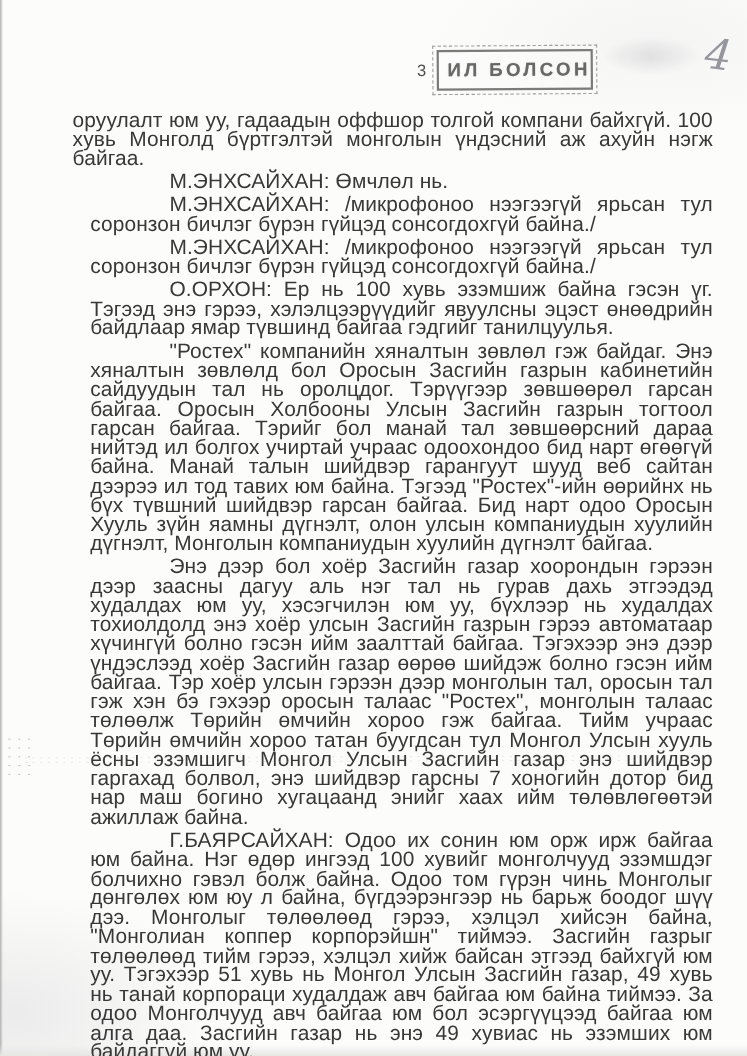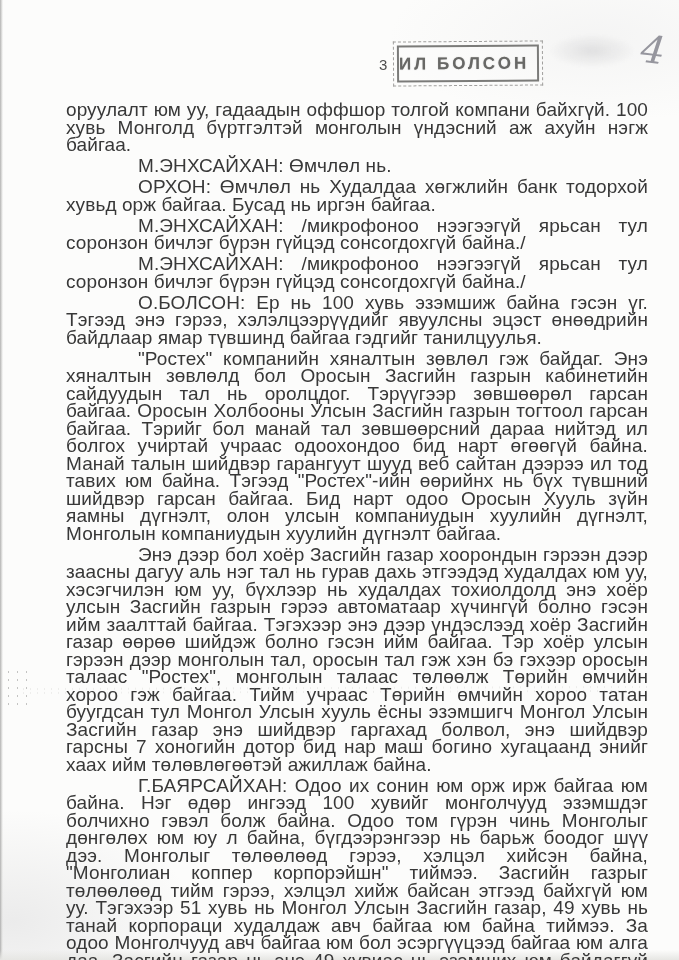--- a/index.html
+++ b/index.html
@@ -54,21 +54,21 @@
     border: 1px dashed #a09f9d;
     box-sizing: border-box;
     padding: 3px;
     background: rgba(255,255,255,0.2);
     transform: rotate(-0.4deg);
   }
   .stamp-inner {
     width: 100%; height: 100%;
     border: 2px solid #7b7b79;
     box-sizing: border-box;
-    display: flex; align-items: center; justify-content: flex-start;
+    display: flex; align-items: center; justify-content: flex-end;
   }
   .stamp-text {
     font-size: 17px; font-weight: bold; letter-spacing: 3px;
     color: #686866;
     text-shadow: 0 0 1px rgba(104,104,102,0.5);
   }
   
   .hand4 {
     position: absolute; left: 641px; top: 31px;
     font-family: "DejaVu Serif", serif;
@@ -80,21 +80,21 @@
   }
   
   .transcript {
     position: absolute; left: 66px; top: 101px; width: 582px;
     font-size: 19px; line-height: 17.5px;
     color: #383838;
     text-align: justify;
     letter-spacing: 0.1px;
   }
   .transcript p { margin: 0 0 3.5px 0; }
-  .transcript p.indent { text-indent: 72px; }
+  .transcript p.indent { text-indent: 72px; margin-left: 16px; }
 </style>
 </head>
 <body>
 
 <div class="page">
 
   <div class="edge-left"></div>
   <div class="edge-bottom"></div>
   <div class="stamp-smudge"></div>
 
@@ -104,24 +104,23 @@
     <div class="stamp-inner">
       <span class="stamp-text">ИЛ БОЛСОН</span>
     </div>
   </div>
 
   <div class="hand4">4</div>
 
   <div class="transcript" id="transcript">
       <p class="">оруулалт юм уу, гадаадын оффшор толгой компани байхгүй. 100 хувь Монголд бүртгэлтэй монголын үндэсний аж ахуйн нэгж байгаа.</p>
       <p class="indent">М.ЭНХСАЙХАН: Өмчлөл нь.</p>
-      <p class="indent">ОРХОН: Өмчлөл нь Худалдаа хөгжлийн банк тодорхой хувьд орж байгаа. Бусад нь иргэн байгаа.</p>
       <p class="indent">М.ЭНХСАЙХАН: /микрофоноо нээгээгүй ярьсан тул соронзон бичлэг бүрэн гүйцэд сонсогдохгүй байна./</p>
       <p class="indent">М.ЭНХСАЙХАН: /микрофоноо нээгээгүй ярьсан тул соронзон бичлэг бүрэн гүйцэд сонсогдохгүй байна./</p>
-      <p class="indent">О.БОЛСОН: Ер нь 100 хувь эзэмшиж байна гэсэн үг. Тэгээд энэ гэрээ, хэлэлцээрүүдийг явуулсны эцэст өнөөдрийн байдлаар ямар түвшинд байгаа гэдгийг танилцуулья.</p>
+      <p class="indent">О.ОРХОН: Ер нь 100 хувь эзэмшиж байна гэсэн үг. Тэгээд энэ гэрээ, хэлэлцээрүүдийг явуулсны эцэст өнөөдрийн байдлаар ямар түвшинд байгаа гэдгийг танилцуулья.</p>
       <p class="indent">"Ростех" компанийн хяналтын зөвлөл гэж байдаг. Энэ хяналтын зөвлөлд бол Оросын Засгийн газрын кабинетийн сайдуудын тал нь оролцдог. Тэрүүгээр зөвшөөрөл гарсан байгаа. Оросын Холбооны Улсын Засгийн газрын тогтоол гарсан байгаа. Тэрийг бол манай тал зөвшөөрсний дараа нийтэд ил болгох учиртай учраас одоохондоо бид нарт өгөөгүй байна. Манай талын шийдвэр гарангуут шууд веб сайтан дээрээ ил тод тавих юм байна. Тэгээд "Ростех"-ийн өөрийнх нь бүх түвшний шийдвэр гарсан байгаа. Бид нарт одоо Оросын Хууль зүйн яамны дүгнэлт, олон улсын компаниудын хуулийн дүгнэлт, Монголын компаниудын хуулийн дүгнэлт байгаа.</p>
       <p class="indent">Энэ дээр бол хоёр Засгийн газар хоорондын гэрээн дээр заасны дагуу аль нэг тал нь гурав дахь этгээдэд худалдах юм уу, хэсэгчилэн юм уу, бүхлээр нь худалдах тохиолдолд энэ хоёр улсын Засгийн газрын гэрээ автоматаар хүчингүй болно гэсэн ийм заалттай байгаа. Тэгэхээр энэ дээр үндэслээд хоёр Засгийн газар өөрөө шийдэж болно гэсэн ийм байгаа. Тэр хоёр улсын гэрээн дээр монголын тал, оросын тал гэж хэн бэ гэхээр оросын талаас "Ростех", монголын талаас төлөөлж Төрийн өмчийн хороо гэж байгаа. Тийм учраас Төрийн өмчийн хороо татан буугдсан тул Монгол Улсын хууль ёсны эзэмшигч Монгол Улсын Засгийн газар энэ шийдвэр гаргахад болвол, энэ шийдвэр гарсны 7 хоногийн дотор бид нар маш богино хугацаанд энийг хаах ийм төлөвлөгөөтэй ажиллаж байна.</p>
       <p class="indent">Г.БАЯРСАЙХАН: Одоо их сонин юм орж ирж байгаа юм байна. Нэг өдөр ингээд 100 хувийг монголчууд эзэмшдэг болчихно гэвэл болж байна. Одоо том гүрэн чинь Монголыг дөнгөлөх юм юу л байна, бүгдээрэнгээр нь барьж боодог шүү дээ. Монголыг төлөөлөөд гэрээ, хэлцэл хийсэн байна, "Монголиан коппер корпорэйшн" тиймээ. Засгийн газрыг төлөөлөөд тийм гэрээ, хэлцэл хийж байсан этгээд байхгүй юм уу. Тэгэхээр 51 хувь нь Монгол Улсын Засгийн газар, 49 хувь нь танай корпораци худалдаж авч байгаа юм байна тиймээ. За одоо Монголчууд авч байгаа юм бол эсэргүүцээд байгаа юм алга даа. Засгийн газар нь энэ 49 хувиас нь эзэмших юм байдаггүй юм уу.</p>
     </div>
 
   <div class="speck-cluster"></div>
   <div class="smudge-band"></div>
 
 </div>
 

